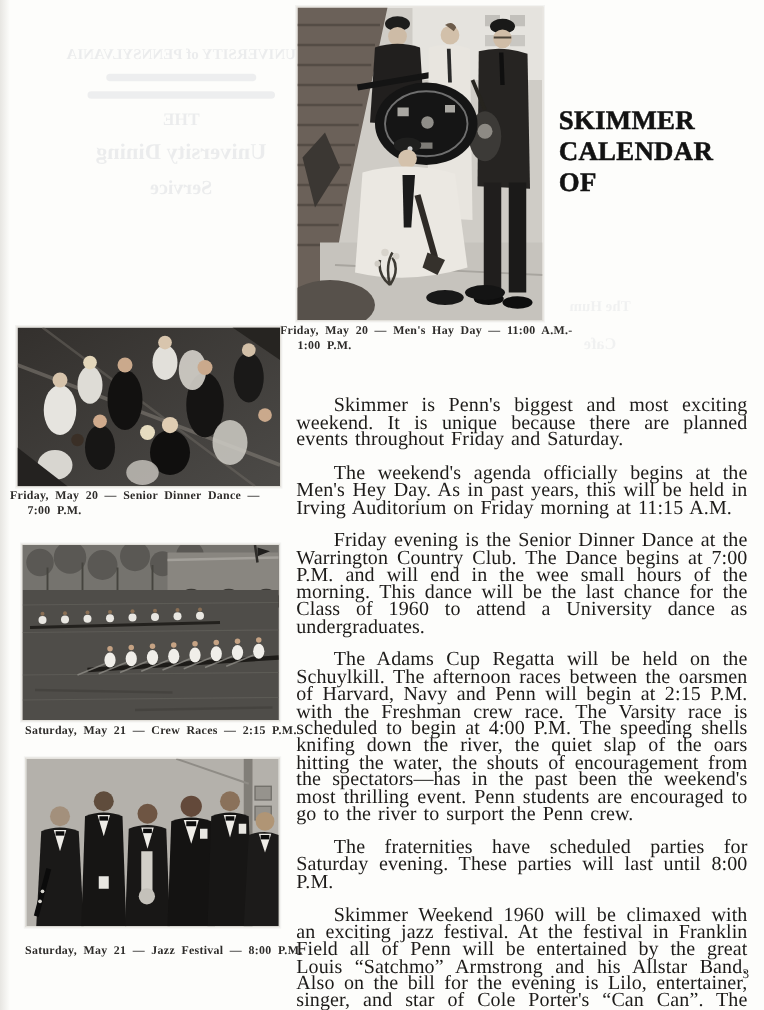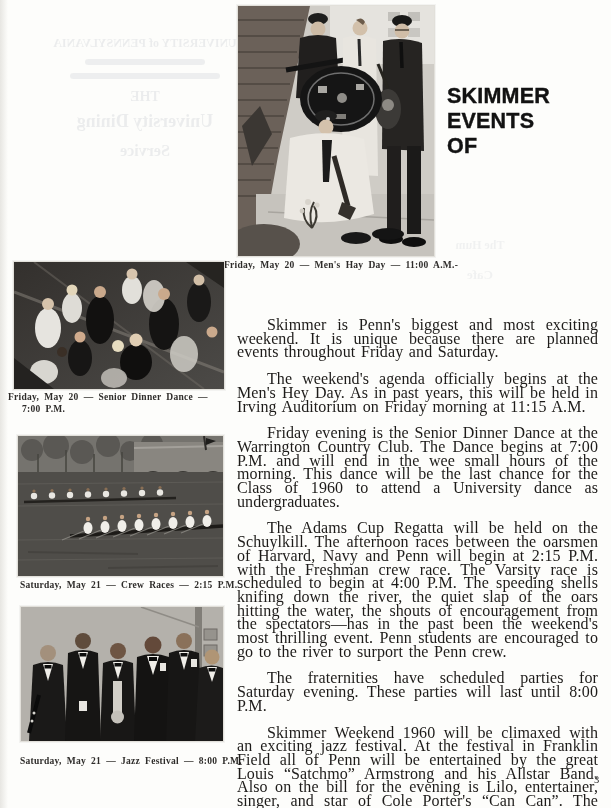--- a/index.html
+++ b/index.html
@@ -11,21 +11,21 @@
   }
   .scan-edge{
     position:absolute;left:0;top:0;bottom:0;width:8px;
     background:linear-gradient(90deg,#e7e6e2,rgba(255,255,255,0));
   }
   
   .photo{position:absolute;display:block;border:1px solid #e2e0da;box-shadow:0 0 0 1px rgba(0,0,0,0.04);}
   
   .title-block{position:absolute;left:447px;top:84px;}
   .title-line{
-    font-family:Liberation Sans, sans-serif;
+    font-family:Liberation Serif, serif;
     font-weight:bold;font-size:21.5px;line-height:25px;
     letter-spacing:0.2px;color:#121212;
     -webkit-text-stroke:0.4px #121212;
     white-space:nowrap;
   }
   
   .caption{
     position:absolute;
     font-weight:bold;font-size:9.5px;line-height:11.5px;
     letter-spacing:0.25px;word-spacing:2.5px;color:#2e2c2a;
@@ -148,25 +148,26 @@
   <ellipse cx="118" cy="232" rx="15" ry="6" fill="#181818"></ellipse>
 
   <path d="M74,222 q-4,-16 2,-26 M74,222 q8,-12 2,-22 M74,222 q-10,-8 -8,-20" stroke="#3d3a33" stroke-width="2" fill="none"></path>
   <circle cx="70" cy="196" r="3" fill="#d8d4cc"></circle>
   <circle cx="79" cy="199" r="2.6" fill="#d8d4cc"></circle>
   <circle cx="64" cy="205" r="2.4" fill="#cfcbc3"></circle>
 </svg>
 
 <div class="caption" style="left:224px;top:260px;">
   <div>Friday, May 20 — Men's Hay Day — 11:00 A.M.-</div>
+  <div class="indent">1:00 P.M.</div>
 </div>
 
 <div class="title-block">
   <div class="title-line">SKIMMER</div>
-  <div class="title-line">EVENTS</div>
+  <div class="title-line">CALENDAR</div>
   <div class="title-line">OF</div>
 </div>
 
 <svg class="photo" style="left:13px;top:261px;" width="210" height="127" viewBox="0 0 210 127">
   <defs>
     <linearGradient id="danceBg" x1="0" y1="0" x2="1" y2="1">
       <stop offset="0" stop-color="#33302d"></stop>
         <stop offset="1" stop-color="#4c4a47"></stop>
     </linearGradient>
   </defs>

